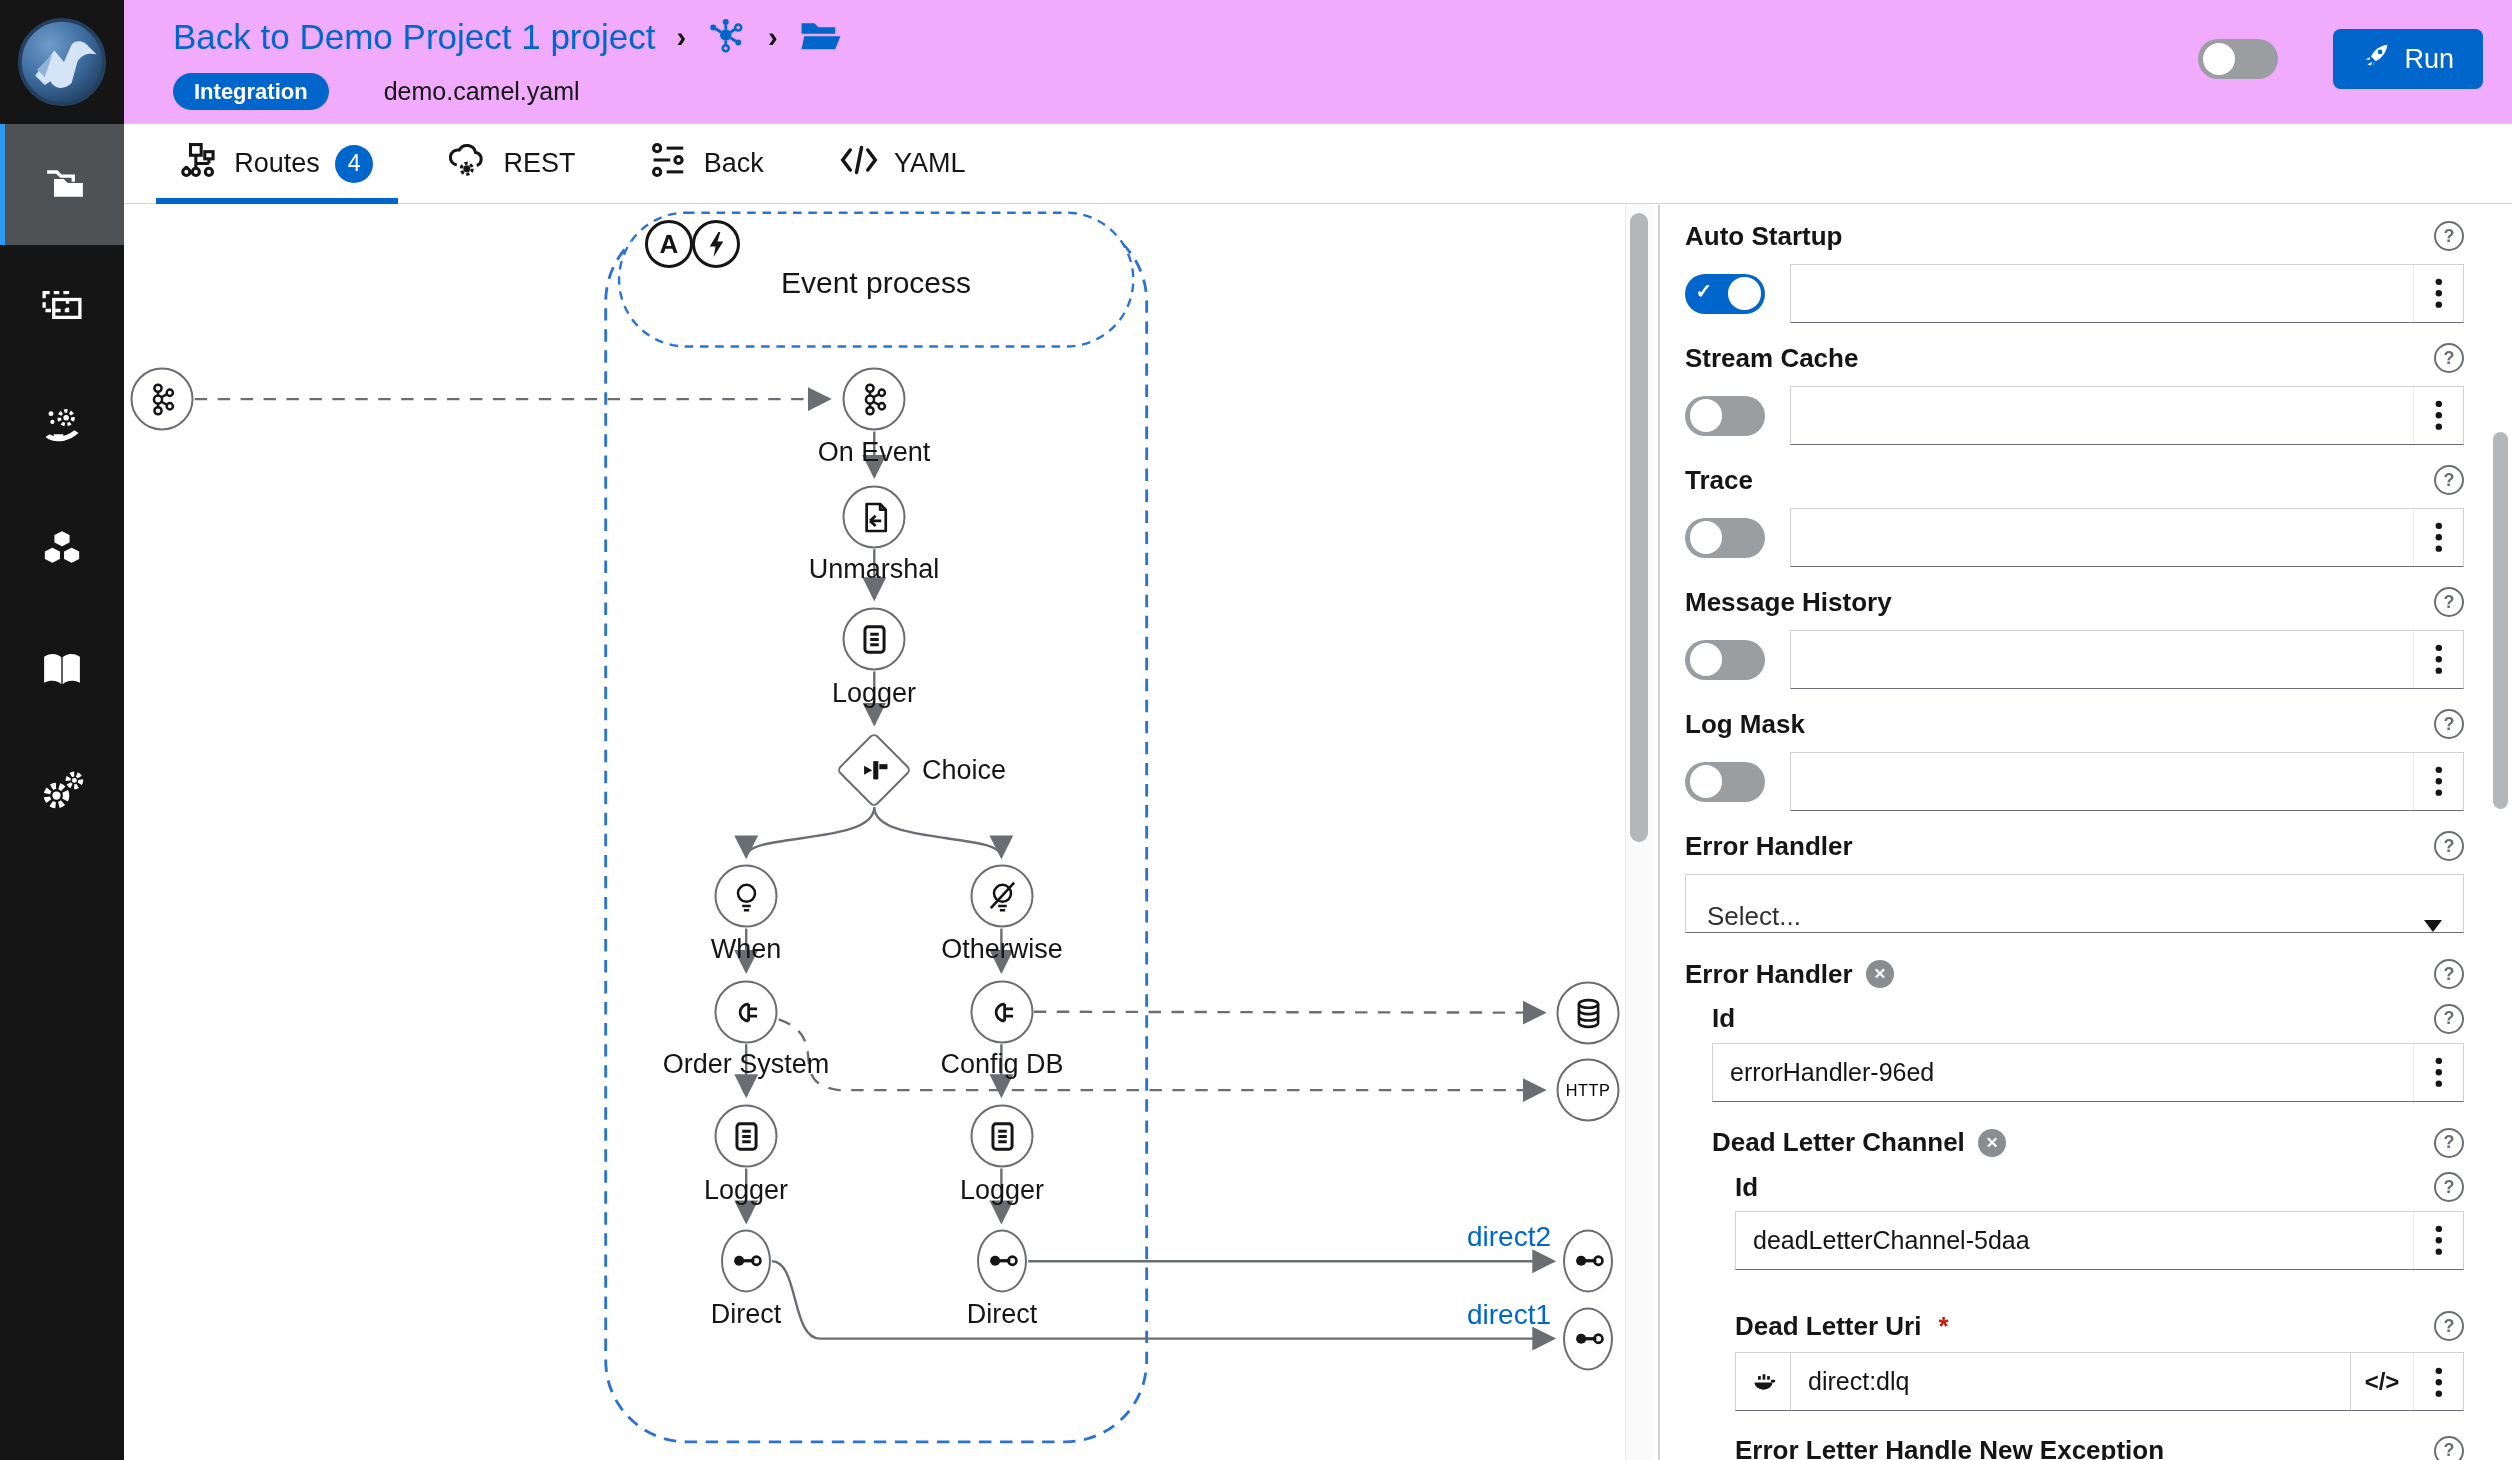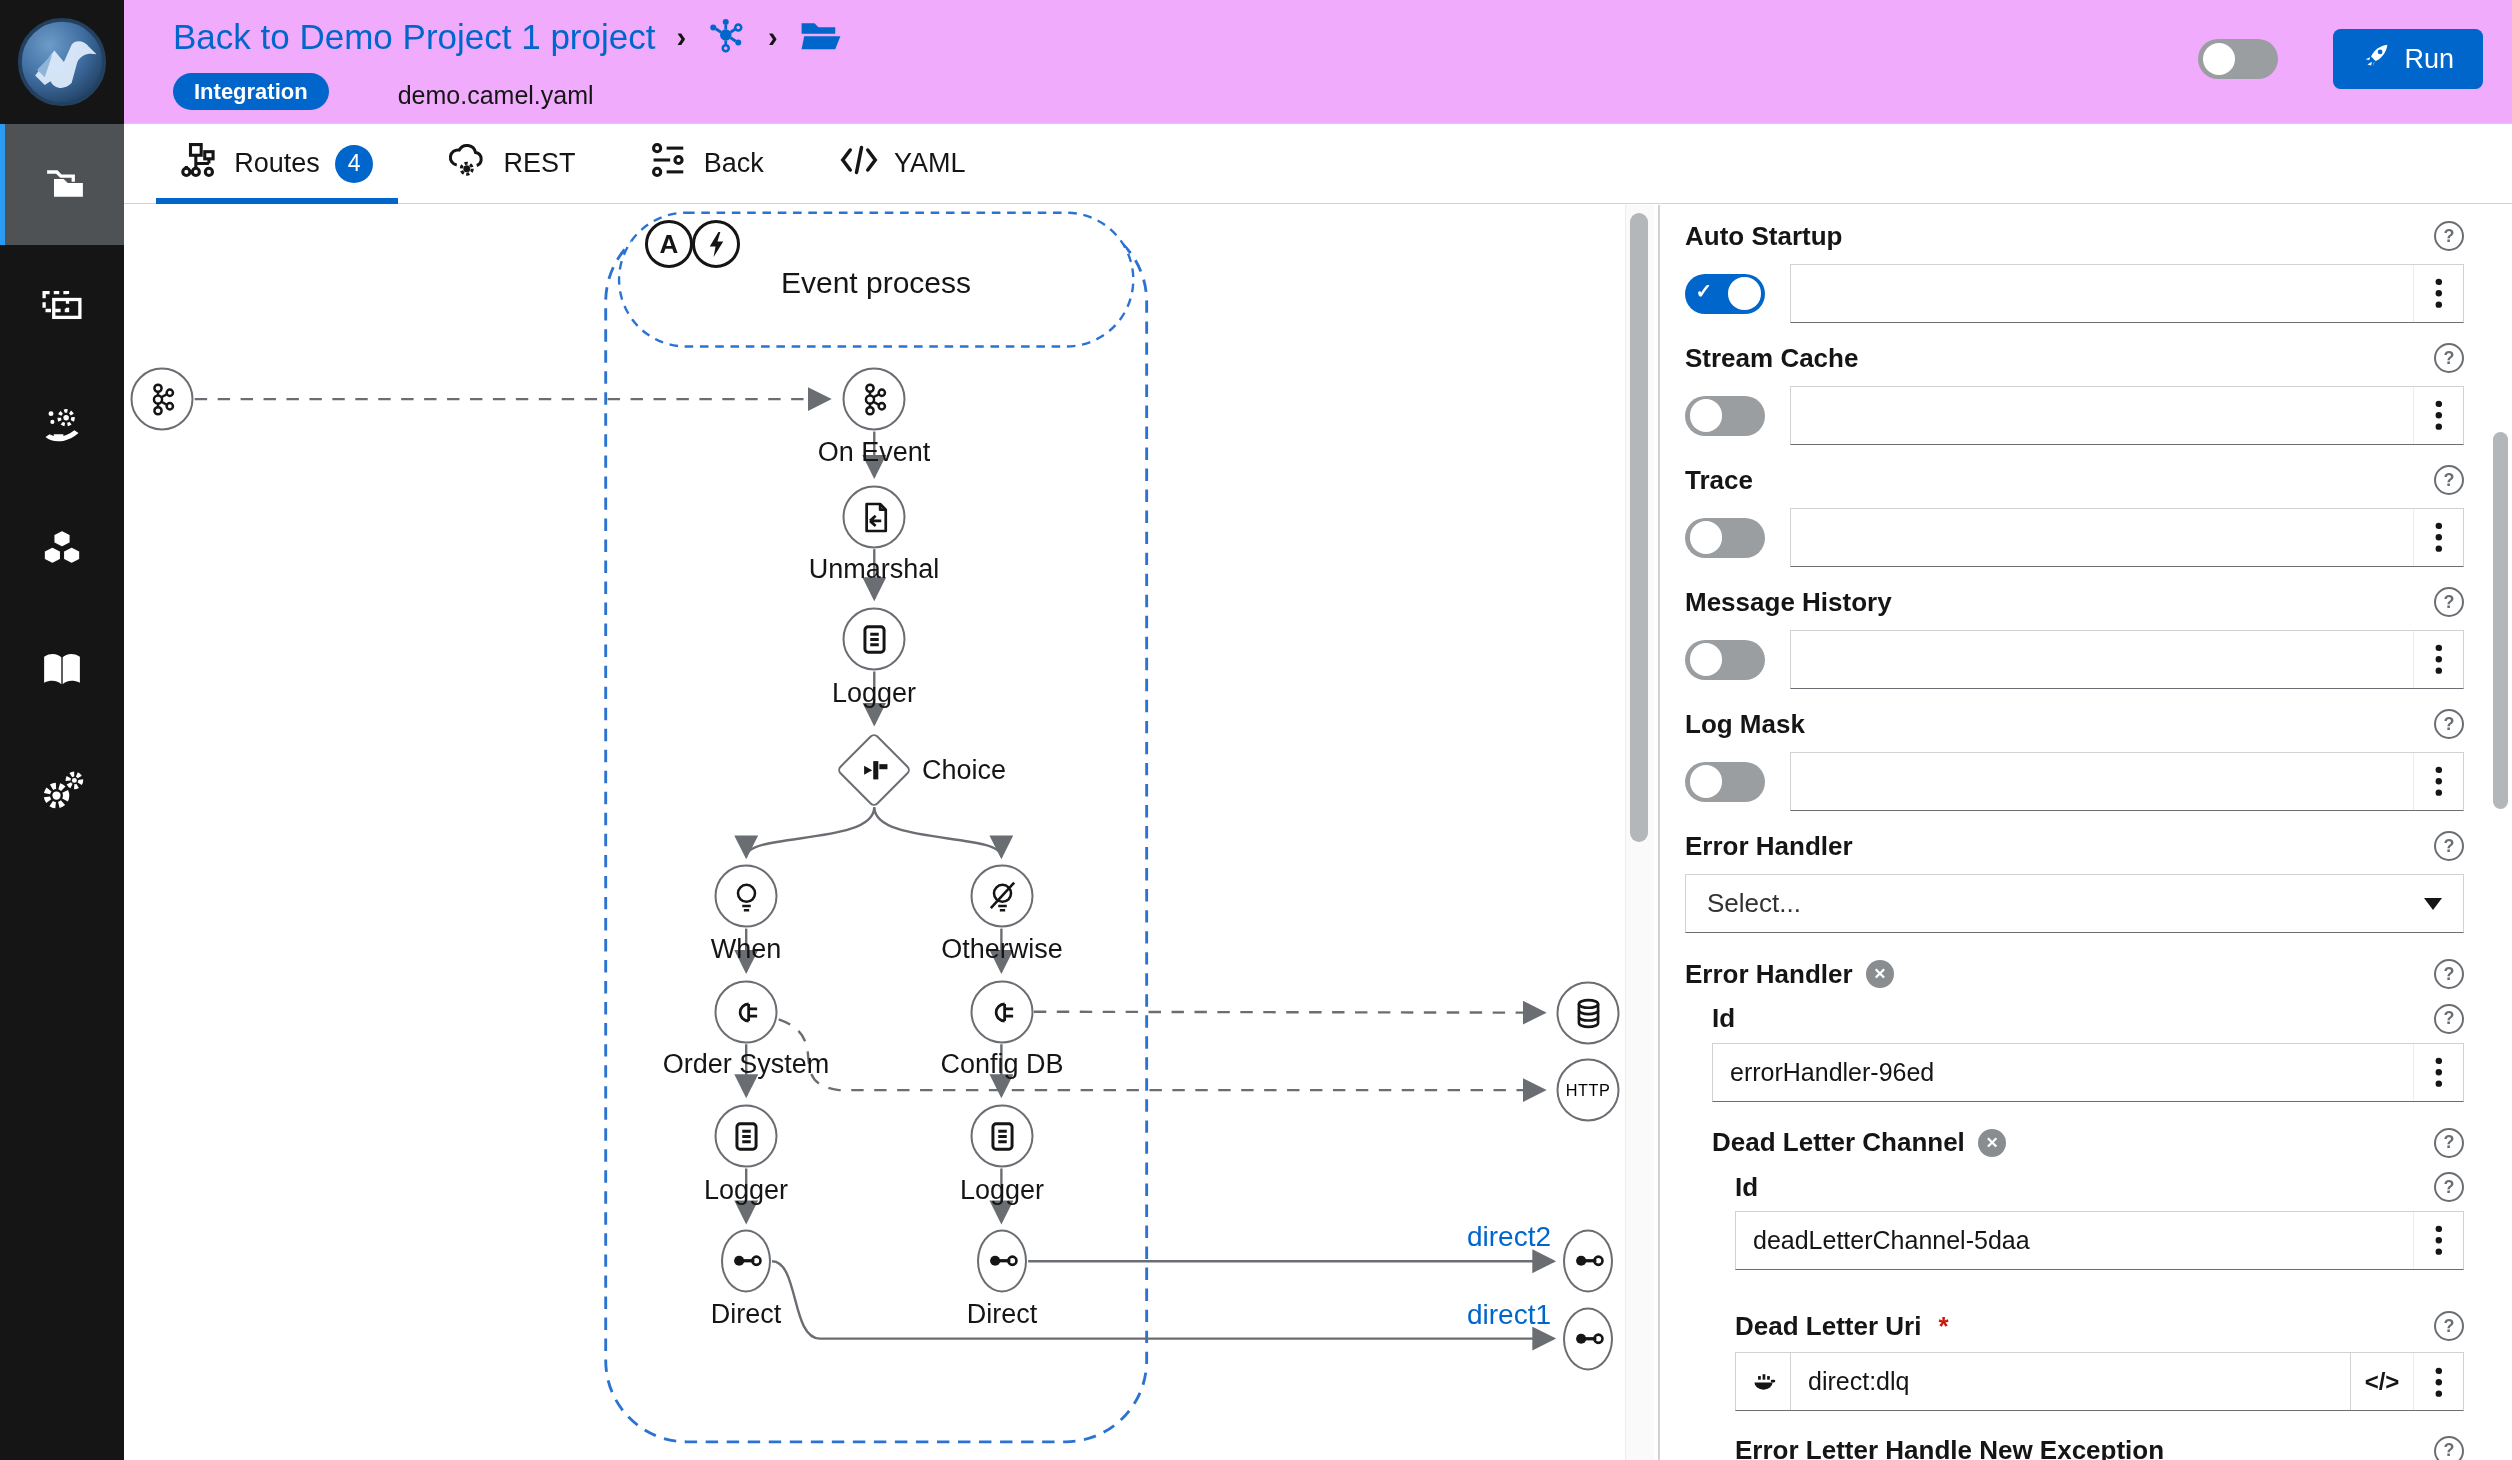--- a/index.html
+++ b/index.html
@@ -11,21 +11,21 @@
   .sidebar { position:absolute; left:0; top:0; width:124px; height:1461px; background:#151515; z-index:30; }
   .logo { position:absolute; left:0; top:0; width:124px; height:124px; display:flex; align-items:center; justify-content:center; }
   .navitem { position:absolute; left:0; width:124px; height:121px; display:flex; align-items:center; justify-content:center; cursor:pointer; }
   .navitem.active { background:#4f5255; border-left:5.7px solid #2b9af3; }
 
   
   .header { position:absolute; left:124px; top:0; width:2388px; height:124px; background:#f0abfc; border-bottom:1px solid #d2d2d2; z-index:20; }
   .title-row { position:absolute; left:49px; top:15.3px; display:flex; align-items:center; gap:21px; }
   .back-link { color:#0066cc; font-size:35px; font-weight:500; text-decoration:none; cursor:pointer; }
   .crumb-sep { color:#151515; font-size:29px; font-weight:bold; }
-  .sub-row { position:absolute; left:49px; top:73px; display:flex; align-items:flex-end; gap:69px; }
+  .sub-row { position:absolute; left:49px; top:73px; display:flex; align-items:center; gap:55px; }
   .type-badge { background:#0066cc; color:#fff; font-size:22px; font-weight:bold; padding:5.7px 21px; border-radius:955px; }
   .file-name { color:#151515; font-size:25px; }
   .header-right { position:absolute; right:29px; top:29px; display:flex; align-items:center; gap:55px; }
   .switch { width:80px; height:40px; border-radius:20px; background:#9b9ea1; position:relative; cursor:pointer; }
   .switch .knob { position:absolute; top:3.8px; left:4.8px; width:32.5px; height:32.5px; border-radius:50%; background:#fff; }
   .switch.on { background:#0066cc; }
   .switch.on .knob { left:43px; }
   .switch.on .tick { position:absolute; left:10.5px; top:5.7px; color:#fff; font-size:20px; font-weight:bold; }
   .run-btn { background:#0066cc; color:#fff; border:none; border-radius:7.6px; height:60px; padding:0 29px; font-size:27px; font-family:inherit; display:flex; align-items:center; gap:13.4px; cursor:pointer; }
 
@@ -62,21 +62,21 @@
   .spacer { flex:1; }
   .help { width:30px; height:30px; border:2.4px solid #6a6e73; border-radius:50%; color:#6a6e73; font-size:18px; font-weight:bold; display:flex; align-items:center; justify-content:center; cursor:pointer; flex:none; }
   .fieldrow { display:flex; align-items:center; gap:25px; margin-top:11.5px; }
   .igroup { flex:1; display:flex; align-items:stretch; height:59px; background:#fff; border:1px solid #d2d2d2; border-bottom:1.9px solid #6a6e73; }
   .igroup input { flex:1; border:none; outline:none; font-size:25px; color:#151515; padding:0 17px; font-family:inherit; min-width:0; background:transparent; }
   .cell { display:flex; align-items:center; justify-content:center; flex:none; cursor:pointer; }
   .kebab { width:50px; border-left:1px solid #ededed; }
   .kebab svg { display:block; }
   .codecell { width:63px; border-left:1px solid #d2d2d2; font-size:24px; font-weight:bold; color:#151515; }
   .iconcell { width:55px; border-right:1px solid #d2d2d2; }
-  .select { height:59px; border:1px solid #d2d2d2; border-bottom:1.9px solid #6a6e73; display:flex; align-items:center; padding:0 21px; font-size:26px; color:#313131; margin-top:11.5px; cursor:pointer; }
+  .select { height:59px; border:1px solid #d2d2d2; border-bottom:1.9px solid #6a6e73; display:flex; align-items:flex-end; padding:0 21px; font-size:26px; color:#313131; margin-top:11.5px; cursor:pointer; }
   .caret { margin-left:auto; width:0; height:0; border-left:9.6px solid transparent; border-right:9.6px solid transparent; border-top:12.4px solid #151515; }
   .close-badge { width:28px; height:28px; border-radius:50%; background:#8a8d90; color:#fff; font-size:15.3px; font-weight:bold; display:flex; align-items:center; justify-content:center; cursor:pointer; }
   .indent1 { margin-left:27px; }
   .indent2 { margin-left:50px; }
   .req { color:#c9190b; font-size:26px; font-weight:bold; margin-left:3.8px; }
 </style>
 </head>
 <body>
 
 <div id="app">

